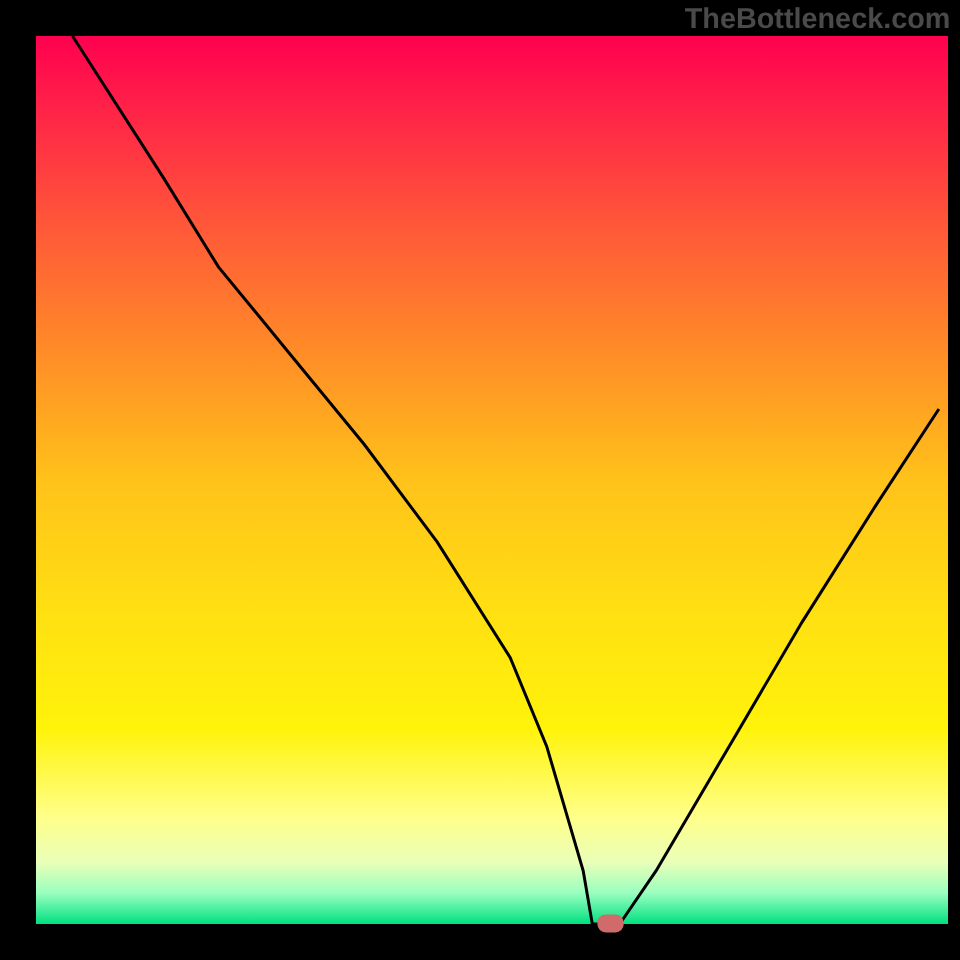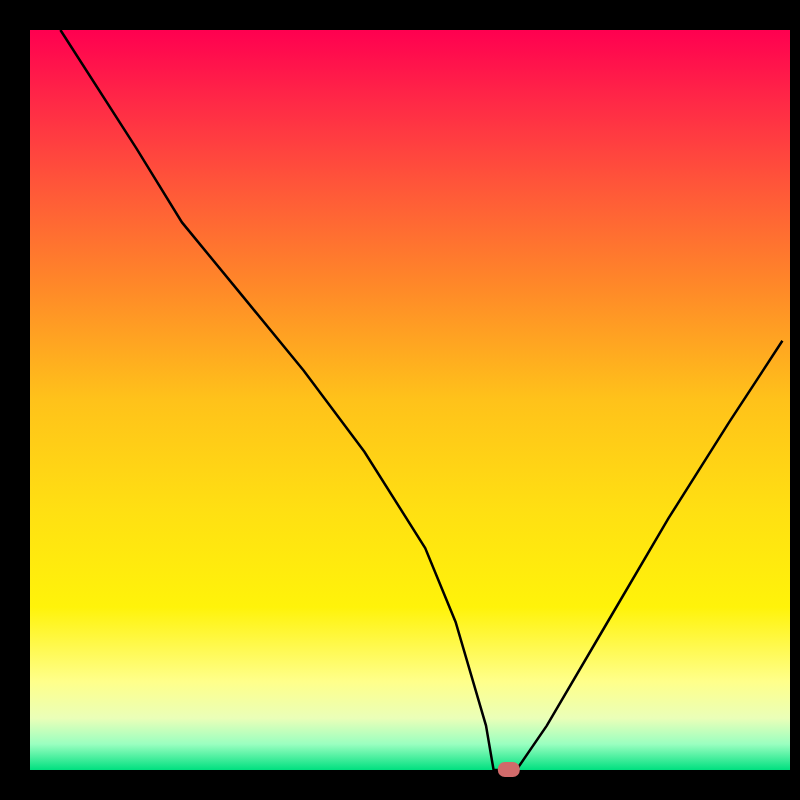--- a/index.html
+++ b/index.html
@@ -30,20 +30,21 @@
     top: 0;
     left: 0;
     width: 800px;
     height: 800px;
   }
 </style>
 </head>
 <body>
 
 <div class="container">
+  <div class="watermark">TheBottleneck.com</div>
   <svg class="chart" viewBox="0 0 800 800">
     <defs>
       <linearGradient id="bgGrad" x1="0" y1="0" x2="0" y2="1">
           <stop offset="0.00%" stop-color="#ff0050"></stop>
           <stop offset="10.00%" stop-color="#ff2a46"></stop>
           <stop offset="22.00%" stop-color="#ff5a38"></stop>
           <stop offset="35.00%" stop-color="#ff8a28"></stop>
           <stop offset="50.00%" stop-color="#ffc21a"></stop>
           <stop offset="65.00%" stop-color="#ffe012"></stop>
           <stop offset="78.00%" stop-color="#fff30a"></stop>

